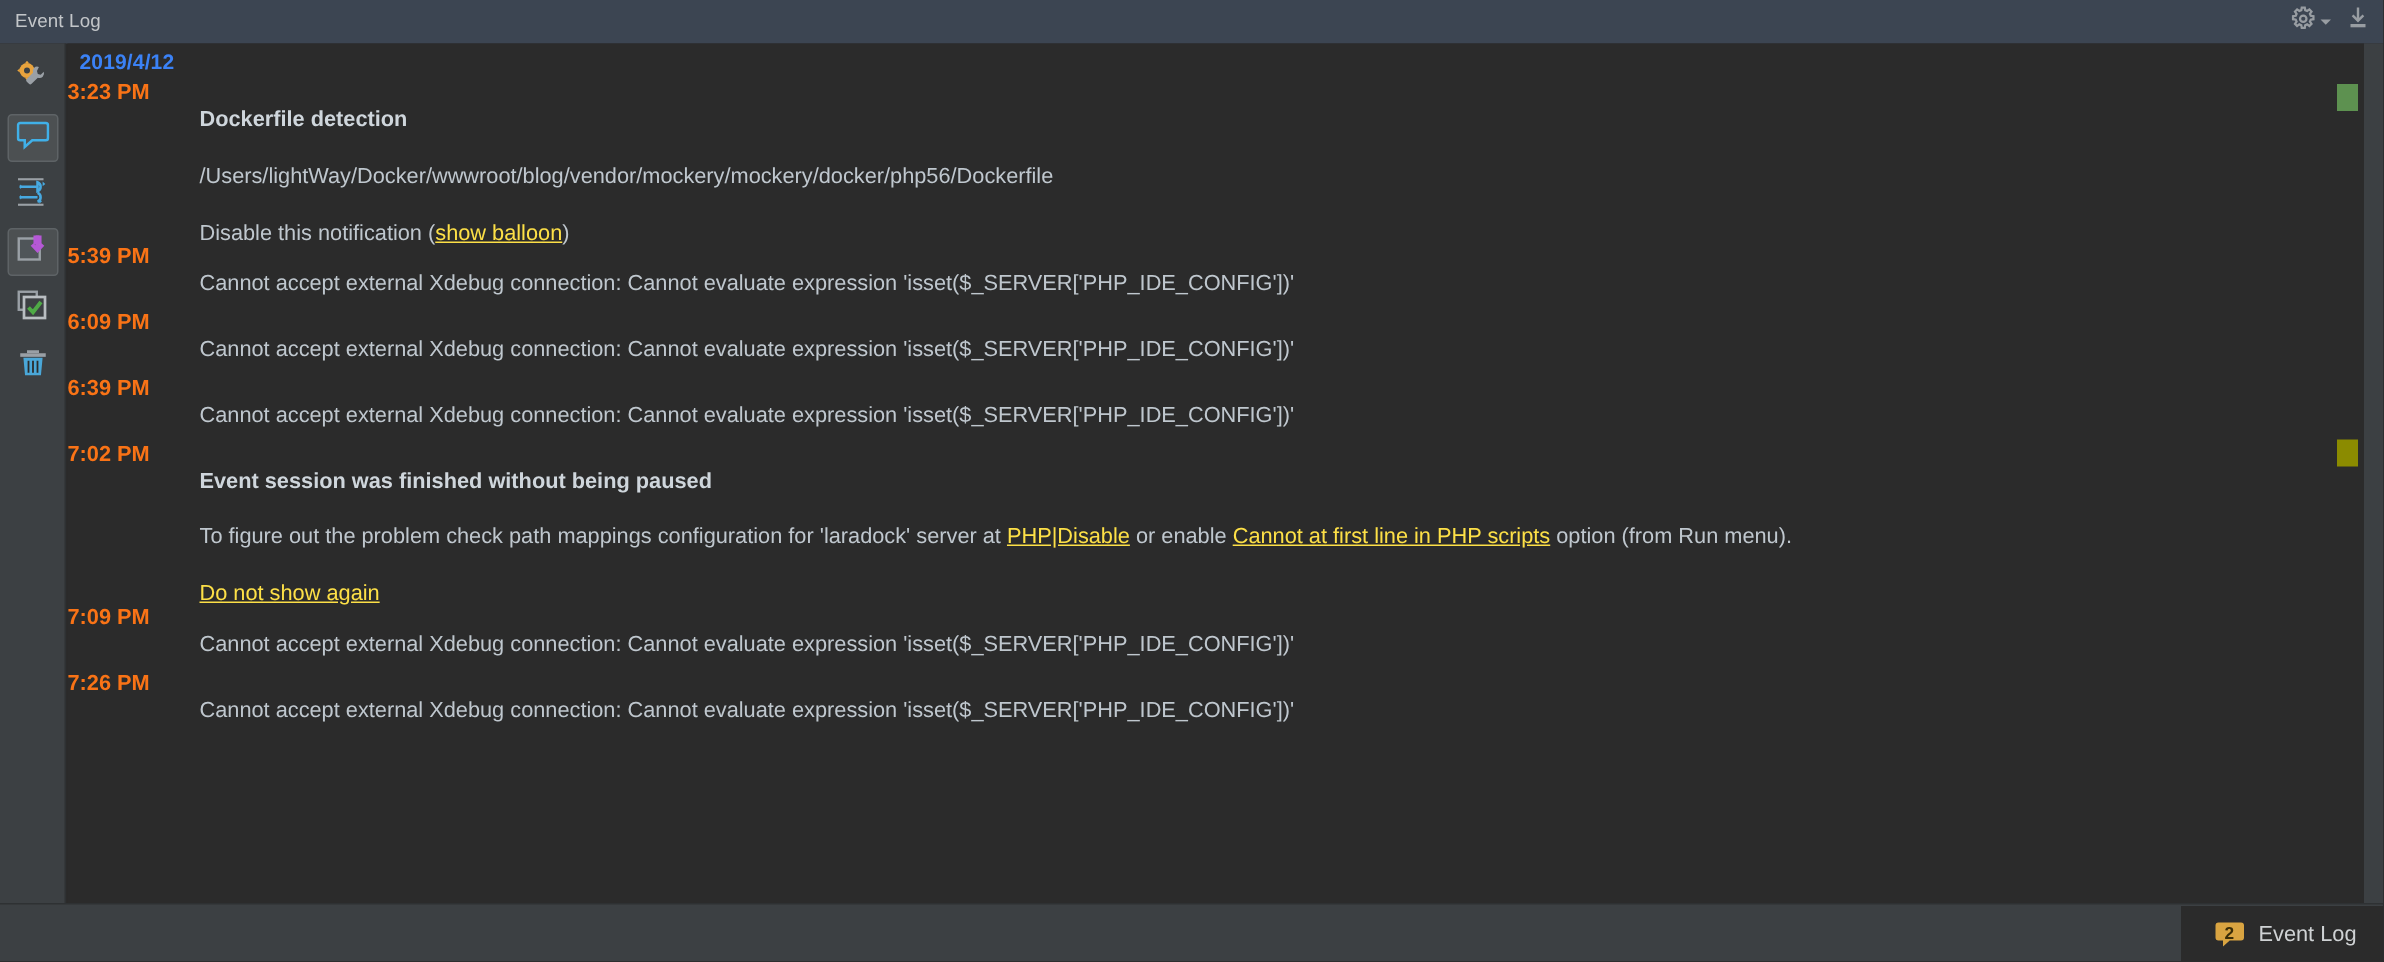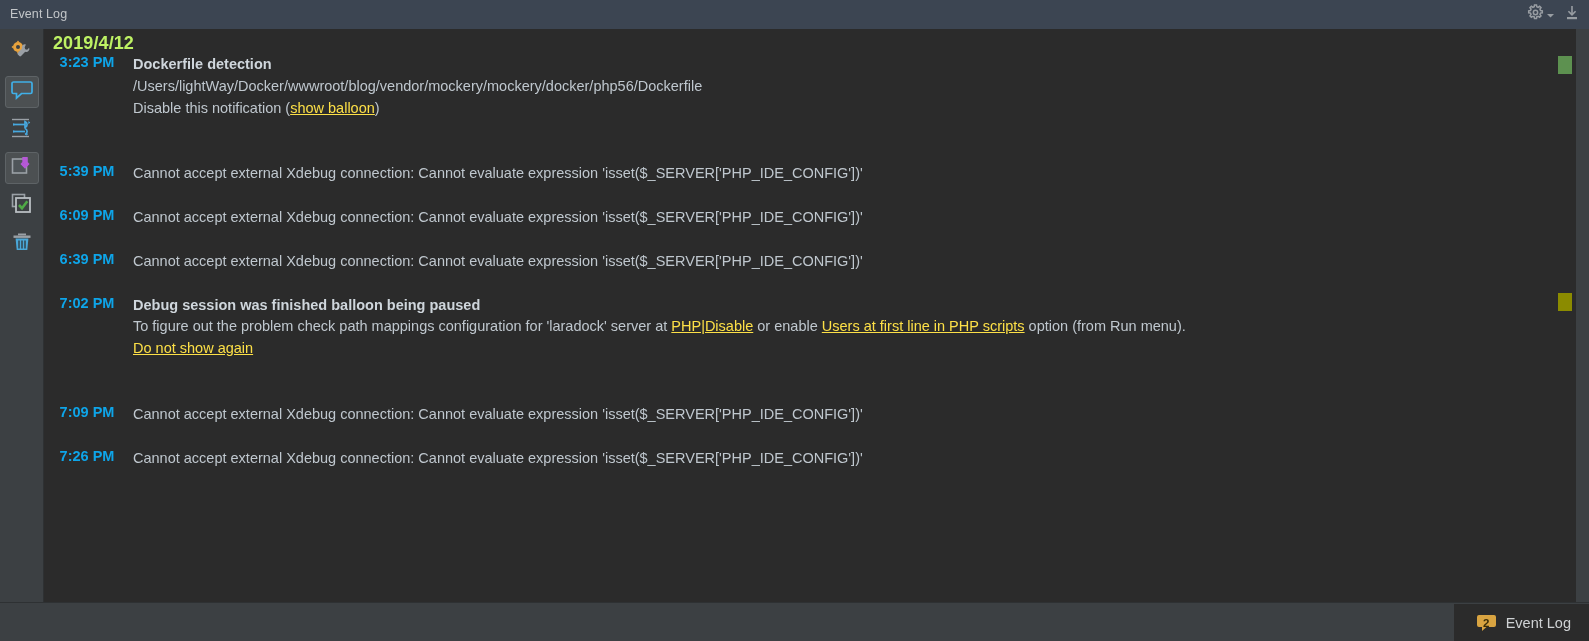--- a/index.html
+++ b/index.html
@@ -87,56 +87,57 @@
     position: absolute;
     left: 45px; top: 29px;
     width: 1489px;
     height: 573px;
     background: #2b2b2b;
     overflow: hidden;
   }
   .date-line {
     position: absolute;
     left: 8px; top: 4px;
-    font-size: 18px;
+    font-size: 14px;
     font-weight: bold;
-    color: #bef264;
+    color: #3b82f6;
     letter-spacing: .1px;
   }
 
   .entry {
     position: absolute;
     left: 0;
     width: 1489px;
   }
   .entry .ts {
     position: absolute;
     left: 0;
     width: 84px;
-    text-align: center;
+    text-align: left;
     font-size: 14.5px;
     font-weight: bold;
-    color: #0ea5e9;
+    color: #f97316;
     white-space: nowrap;
   }
   .entry .body {
     position: absolute;
     left: 88px;
     top: 0;
     width: 1395px;
     font-size: 14.5px;
     color: #bfc7ce;
     line-height: 21.8px;
   }
   .entry .body .hdr {
     font-weight: bold;
     color: #cfd6dc;
   }
   .entry .body .ln {
     white-space: nowrap;
+    margin-top: 16px;
   }
   a.lnk {
     color: #fde047;
     text-decoration: underline;
     cursor: pointer;
   }
 
   
   .marker-gutter {
     position: absolute;
@@ -337,22 +338,22 @@
         </div>
         <div class="entry" style="top: 221.8px;">
           <div class="ts">6:39 PM</div>
           <div class="body">
             <div class="ln"><span>Cannot accept external Xdebug connection: Cannot evaluate expression 'isset($_SERVER['PHP_IDE_CONFIG'])'</span></div>
           </div>
         </div>
         <div class="entry" style="top: 265.6px;">
           <div class="ts">7:02 PM</div>
           <div class="body">
-            <div class="ln hdr">Debug session was finished balloon being paused</div>
-            <div class="ln"><span>To figure out the problem check path mappings configuration for 'laradock' server at </span><a class="lnk" href="javascript:void(0)">PHP|Disable</a><span> or enable </span><a class="lnk" href="javascript:void(0)">Users at first line in PHP scripts</a><span> option (from Run menu).</span></div>
+            <div class="ln hdr">Event session was finished without being paused</div>
+            <div class="ln"><span>To figure out the problem check path mappings configuration for 'laradock' server at </span><a class="lnk" href="javascript:void(0)">PHP|Disable</a><span> or enable </span><a class="lnk" href="javascript:void(0)">Cannot at first line in PHP scripts</a><span> option (from Run menu).</span></div>
             <div class="ln"><a class="lnk" href="javascript:void(0)">Do not show again</a></div>
           </div>
         </div>
         <div class="entry" style="top: 374.8px;">
           <div class="ts">7:09 PM</div>
           <div class="body">
             <div class="ln"><span>Cannot accept external Xdebug connection: Cannot evaluate expression 'isset($_SERVER['PHP_IDE_CONFIG'])'</span></div>
           </div>
         </div>
         <div class="entry" style="top: 418.6px;">

